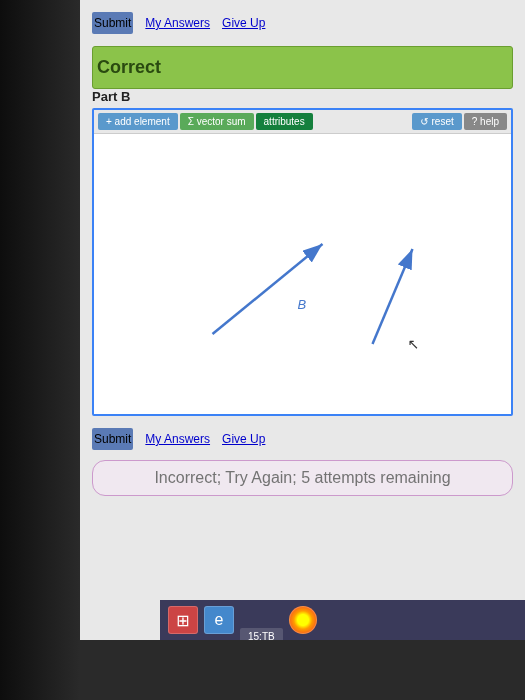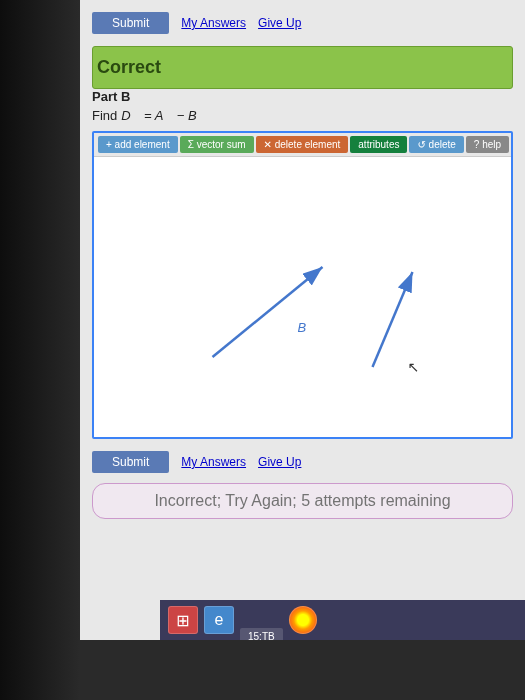--- a/index.html
+++ b/index.html
@@ -41,23 +41,23 @@
     .submit-bar-top {
       display: flex;
       align-items: center;
       gap: 12px;
       margin-bottom: 8px;
       padding: 4px 0;
     }
 
     .submit-btn {
       background: #5a7ab5;
-      color: #ffffff;
+      color: #000000;
       border: none;
-      padding: 4px 20px;
+      padding: 4px 2px;
       font-size: 12px;
       cursor: pointer;
       border-radius: 2px;
     }
 
     .link-text {
       color: #0000cc;
       font-size: 12px;
       text-decoration: underline;
       cursor: pointer;
@@ -267,33 +267,28 @@
       <div class="submit-bar-top">
         <button class="submit-btn">Submit</button>
         <span class="link-text">My Answers</span>
         <span class="link-text">Give Up</span>
       </div>
 
       <div class="correct-banner">Correct</div>
 
       <div class="part-b-label">Part B</div>
 
-      <div class="find-equation">
-        <span>Find </span>
-        <span class="math-text">D⃗ = A⃗ − B⃗</span>
-      </div>
 
       <div class="vector-tool">
 
         <div class="toolbar">
           <button class="tool-btn">+ add element</button>
           <button class="tool-btn green">Σ vector sum</button>
-          <button class="tool-btn orange">✕ delete element</button>
           <button class="tool-btn teal">attributes</button>
-          <button class="tool-btn reset">↺ delete</button>
+          <button class="tool-btn reset">↺ reset</button>
           <button class="tool-btn help">? help</button>
         </div>
 
         <div class="canvas-area">
           <svg viewBox="0 0 380 280" xmlns="http://www.w3.org/2000/svg">
 
             <defs>
               <marker id="arrowhead1" markerWidth="8" markerHeight="6" refX="8" refY="3" orient="auto">
                 <polygon points="0 0, 8 3, 0 6" fill="#4477cc"></polygon>
               </marker>

